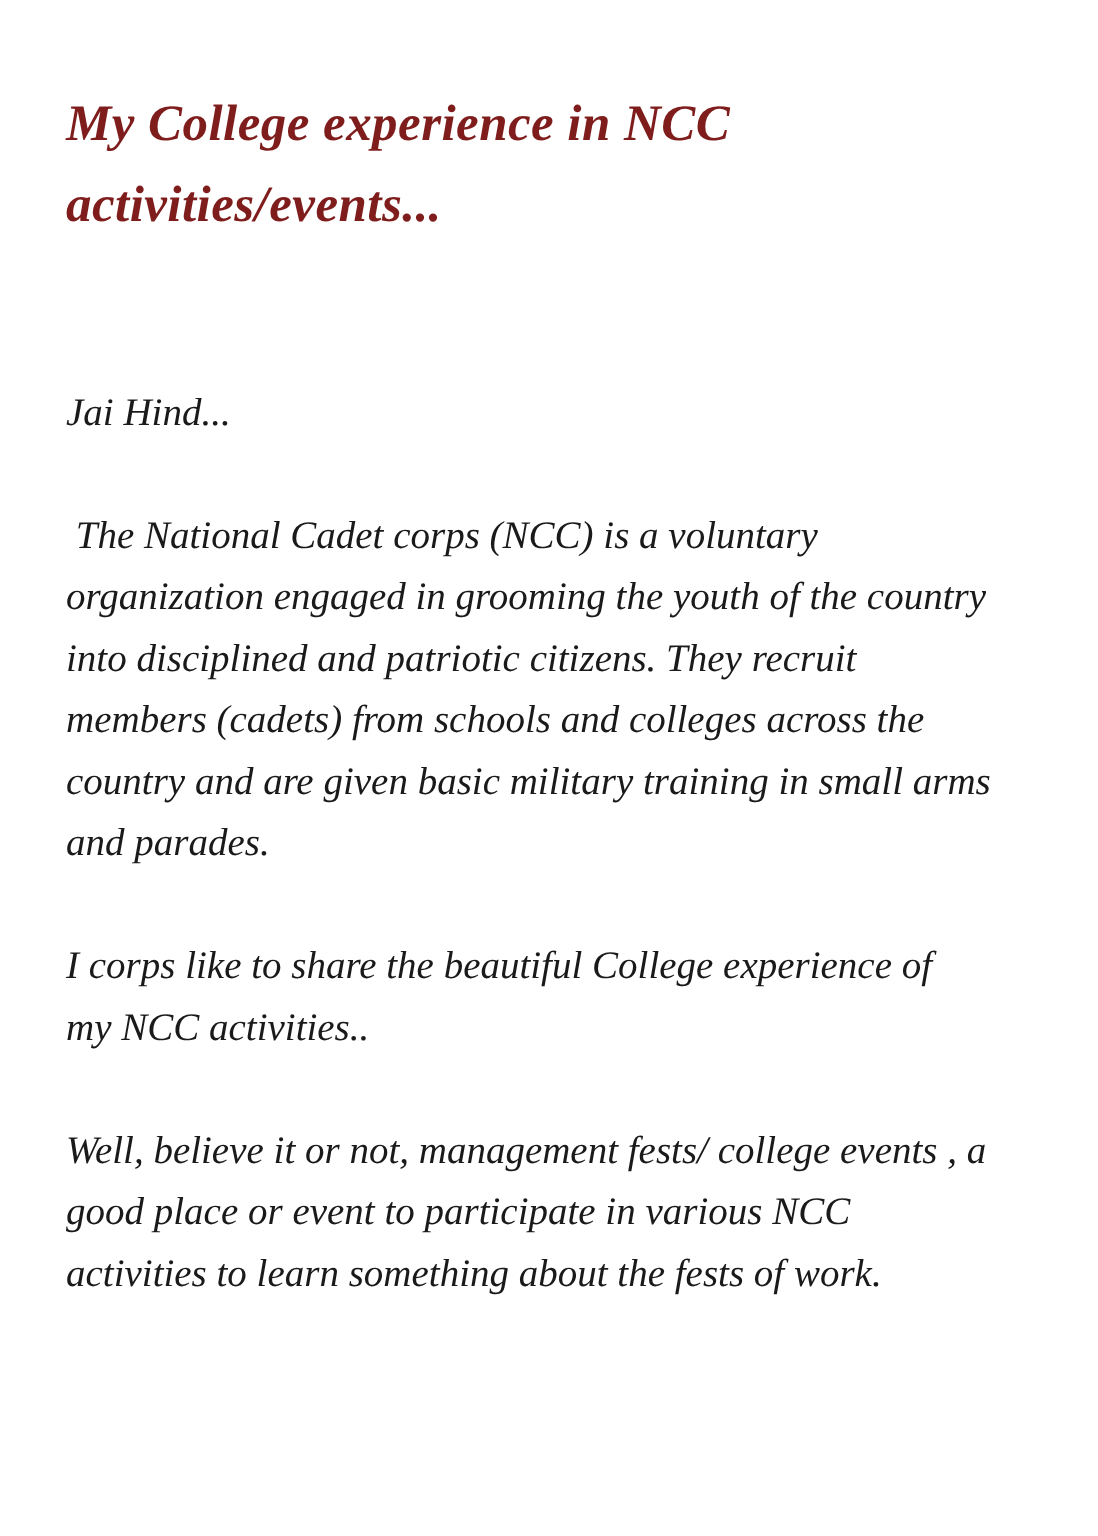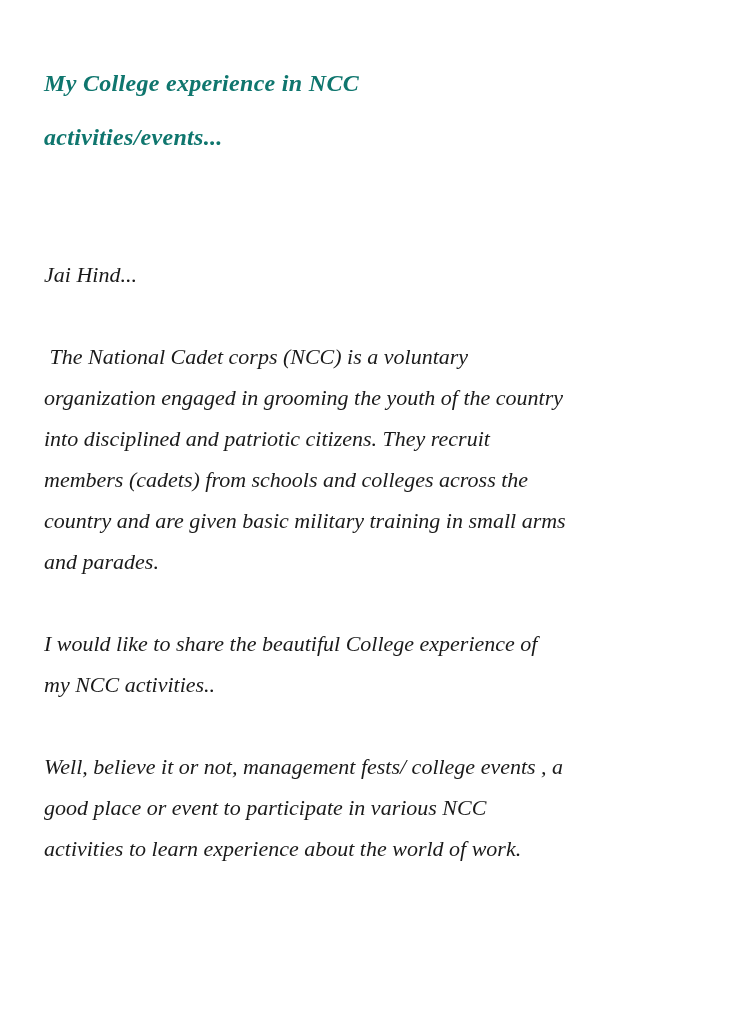--- a/index.html
+++ b/index.html
@@ -15,31 +15,31 @@
     box-sizing: border-box;
     padding: 56px 38px 0 44px;
     overflow: hidden;
     font-family: "Liberation Serif", "DejaVu Serif", serif;
     color: #161616;
   }
   .doc-title {
     margin: 0;
     font-style: italic;
     font-weight: 700;
-    font-size: 24px;
+    font-size: 34px;
     line-height: 54px;
     letter-spacing: 0.3px;
     white-space: pre;
-    color: #0f766e;
+    color: #7f1d1d;
   }
   .para {
     margin: 41px 0 0 0;
     font-style: italic;
     font-weight: 400;
-    font-size: 22px;
+    font-size: 26px;
     line-height: 41px;
     white-space: pre;
     color: #1a1a1a;
   }
   .para-first {
     margin-top: 90px;
   }
 </style>
 </head>
 <body>
@@ -51,19 +51,19 @@
   <p class="para para-first">Jai Hind...</p>
 
 
   <p class="para"> The National Cadet corps (NCC) is a voluntary
 organization engaged in grooming the youth of the country
 into disciplined and patriotic citizens. They recruit
 members (cadets) from schools and colleges across the
 country and are given basic military training in small arms
 and parades.</p>
 
-  <p class="para">I would like to share the beautiful College experience of
+  <p class="para">I corps like to share the beautiful College experience of
 my NCC activities..</p>
 
   <p class="para">Well, believe it or not, management fests/ college events , a
 good place or event to participate in various NCC
-activities to learn experience about the world of work.</p>
+activities to learn something about the fests of work.</p>
 </div>
 
 </body></html>

